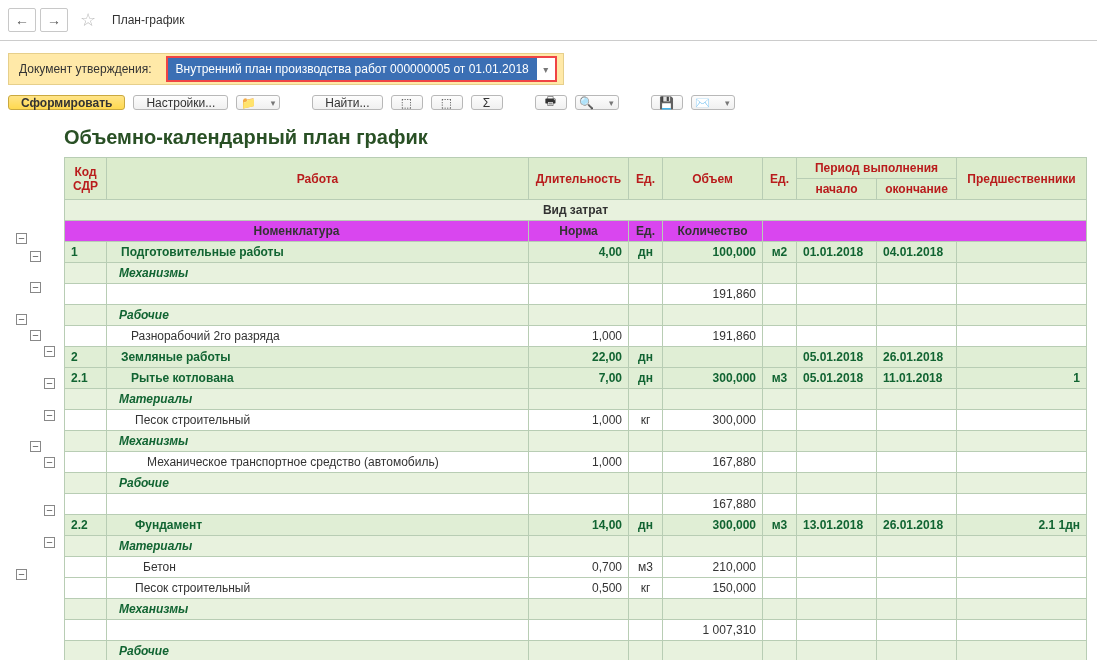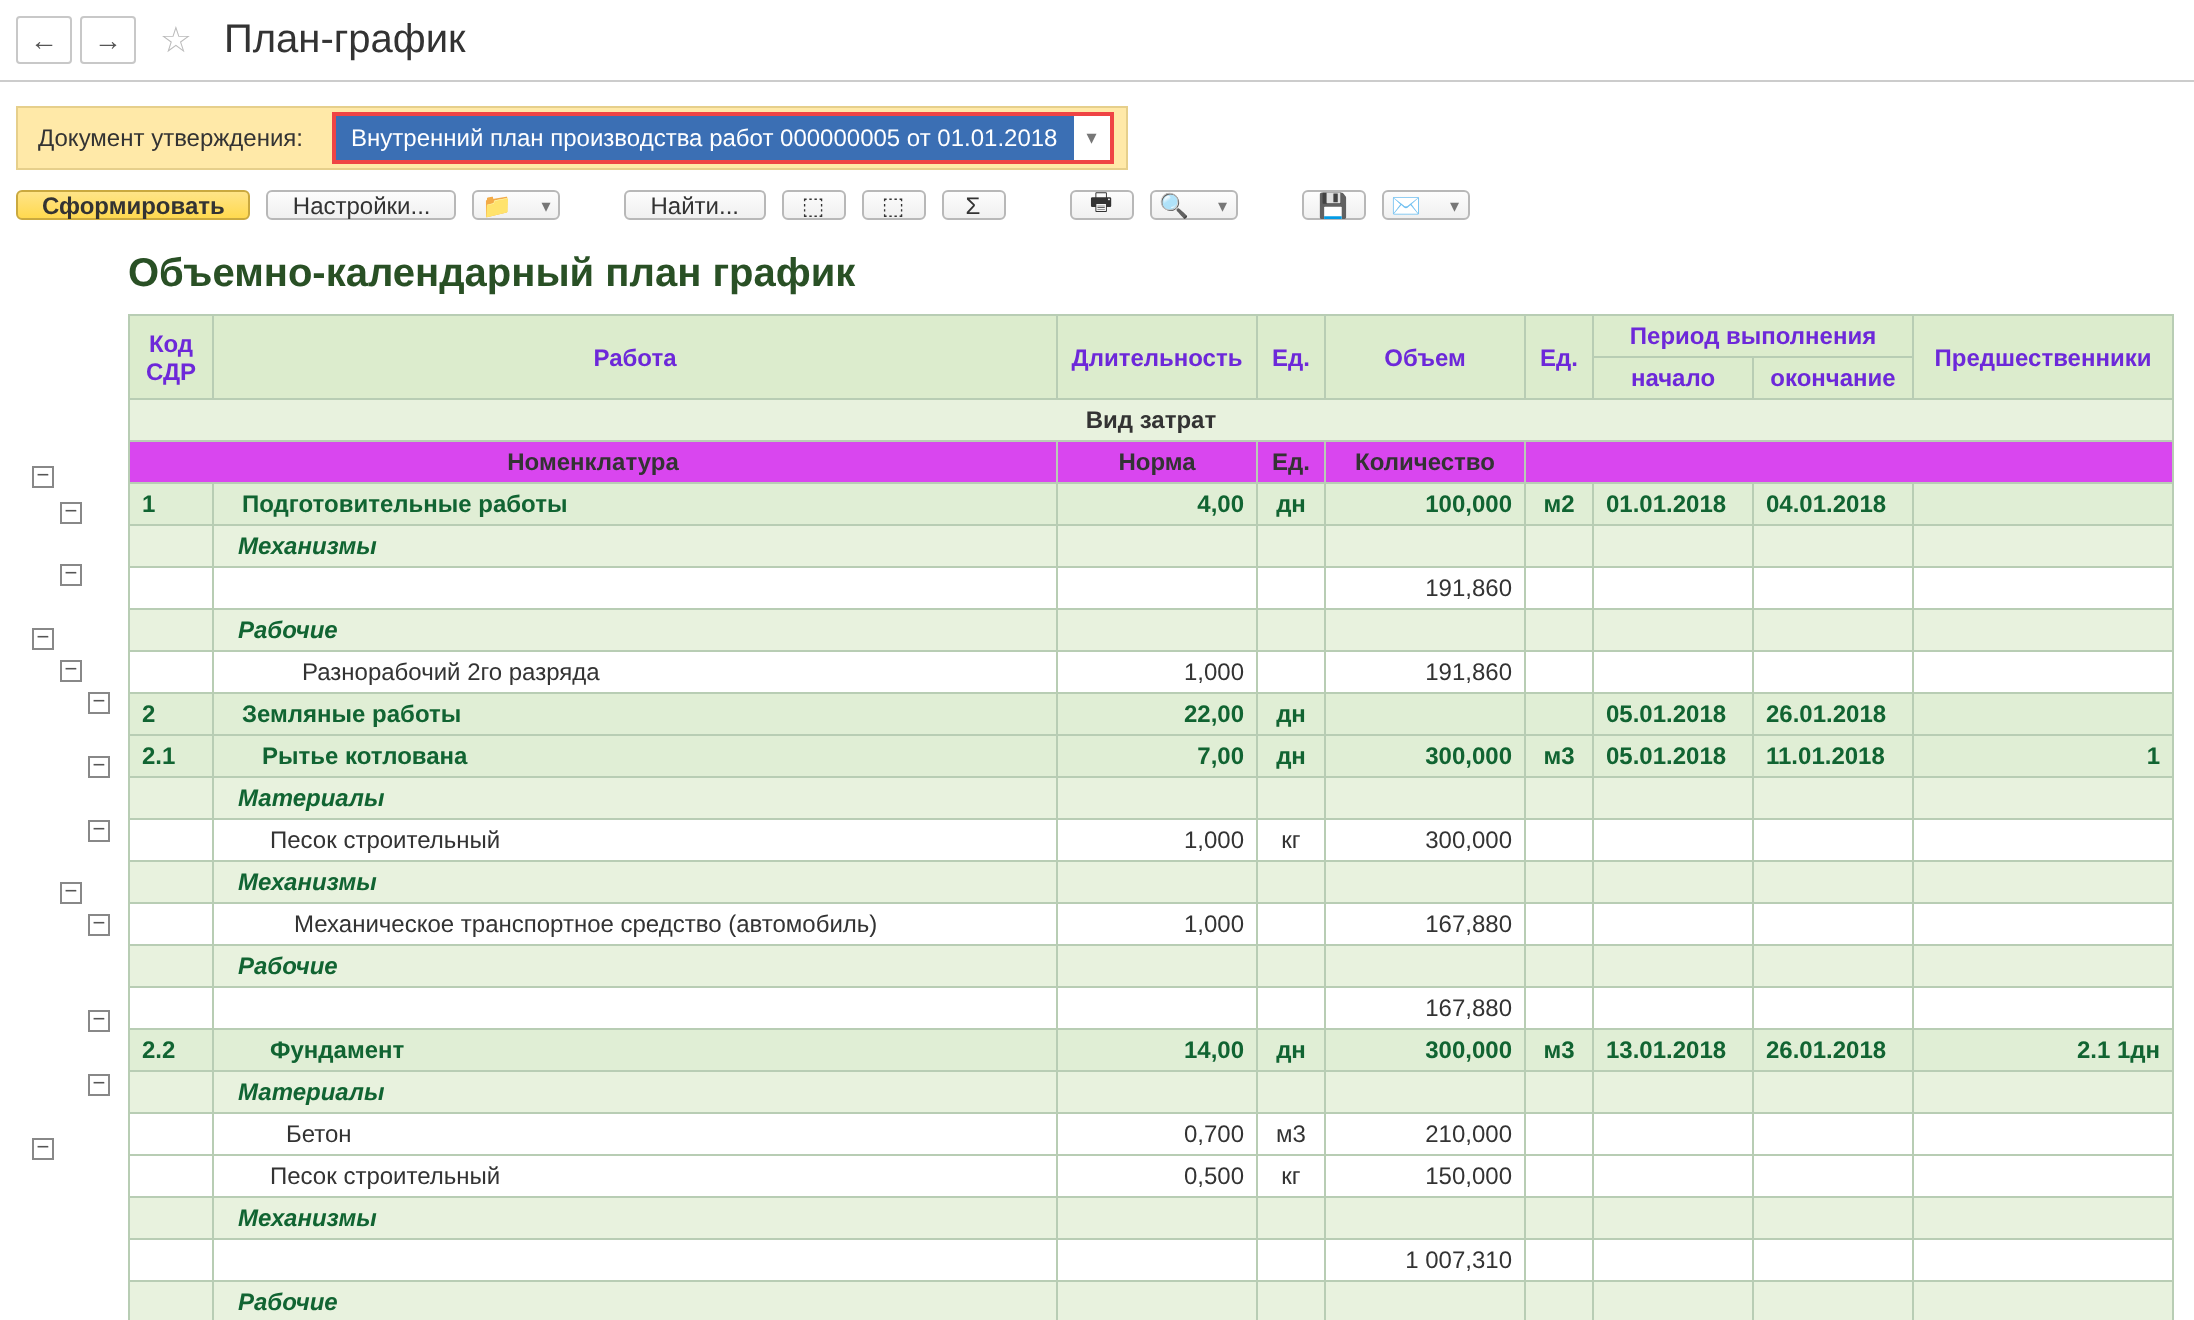--- a/index.html
+++ b/index.html
@@ -37,21 +37,21 @@
     height: 24px;
     display: inline-flex;
     align-items: center;
     justify-content: center;
     color: #bbb;
     font-size: 18px;
     margin: 0 4px;
     cursor: pointer;
   }
   .page-title {
-    font-size: 20px;
+    font-size: 12px;
     color: #333;
     margin-left: 4px;
   }
   
   .approval-line {
     background: #ffe9a8;
     border: 1px solid #e6cf8b;
     display: flex;
     align-items: center;
     padding: 3px 6px;
@@ -152,21 +152,21 @@
   table.grid th, table.grid td {
     border: 1px solid #b8cdb4;
     padding: 2px 6px;
     height: 16px;
     vertical-align: middle;
   }
   table.grid th {
     background: #dceccd;
     font-weight: bold;
     text-align: center;
-    color: #6d28d9;
+    color: #b91c1c;
   }
   .subhead-row th, .subhead-row td {
     background: #e8f2de;
     text-align: center;
     font-weight: bold;
   }
   .subsubhead-row th, .subsubhead-row td{
     background: #d946ef;
     text-align:center;
     font-weight: bold;
@@ -352,21 +352,21 @@
             <td></td>
             <td></td>
             <td></td>
             <td></td>
             <td></td>
             <td></td>
             <td></td>
           </tr>
           <tr class="data-row">
             <td></td>
-            <td style="padding-left:44px">Разнорабочий 2го разряда</td>
+            <td style="padding-left:24px">Разнорабочий 2го разряда</td>
             <td class="num">1,000</td>
             <td class="ctr"></td>
             <td class="num">191,860</td>
             <td></td>
             <td></td>
             <td></td>
             <td></td>
           </tr>
           <tr class="group-row">
             <td>2</td>

